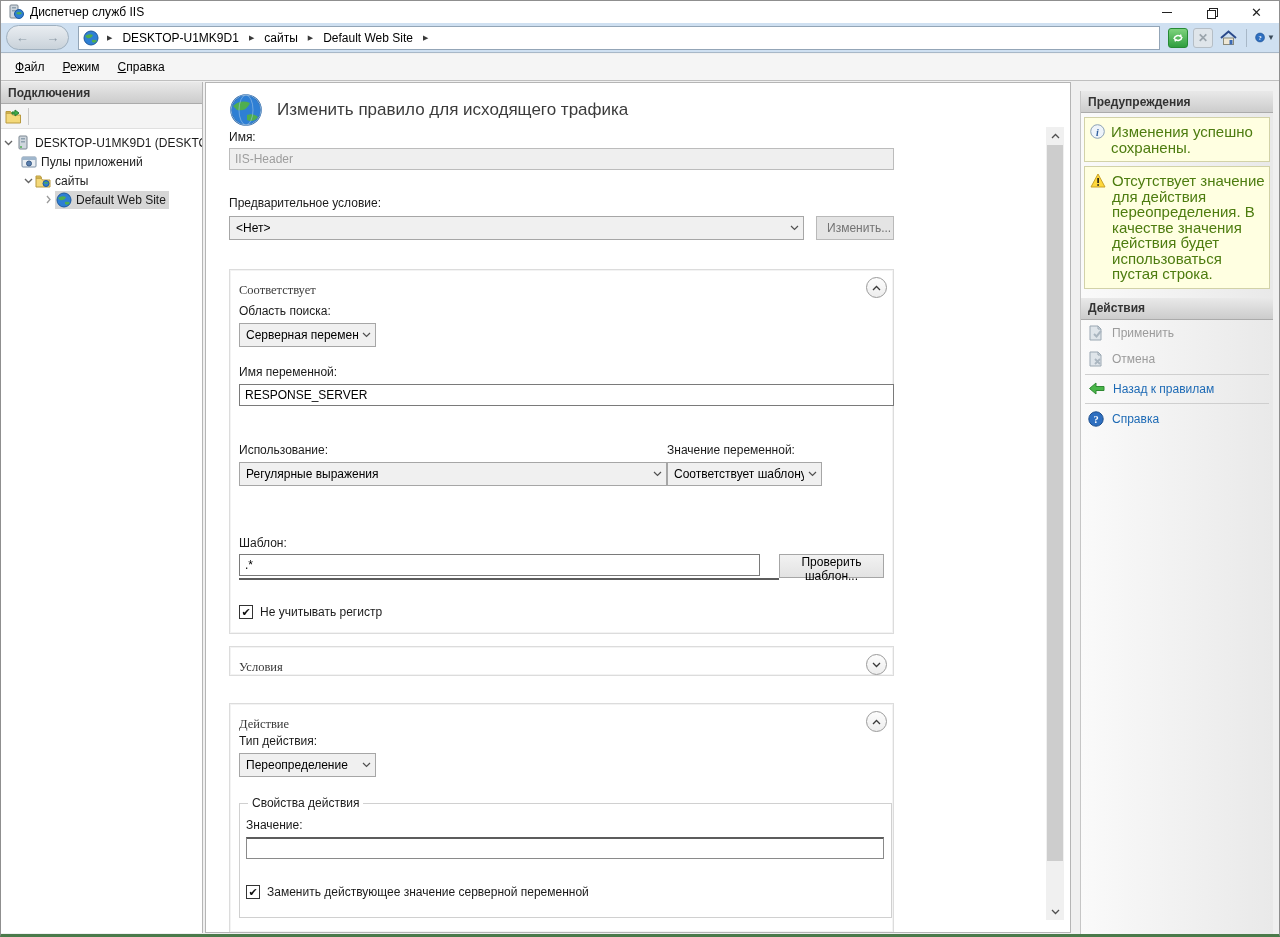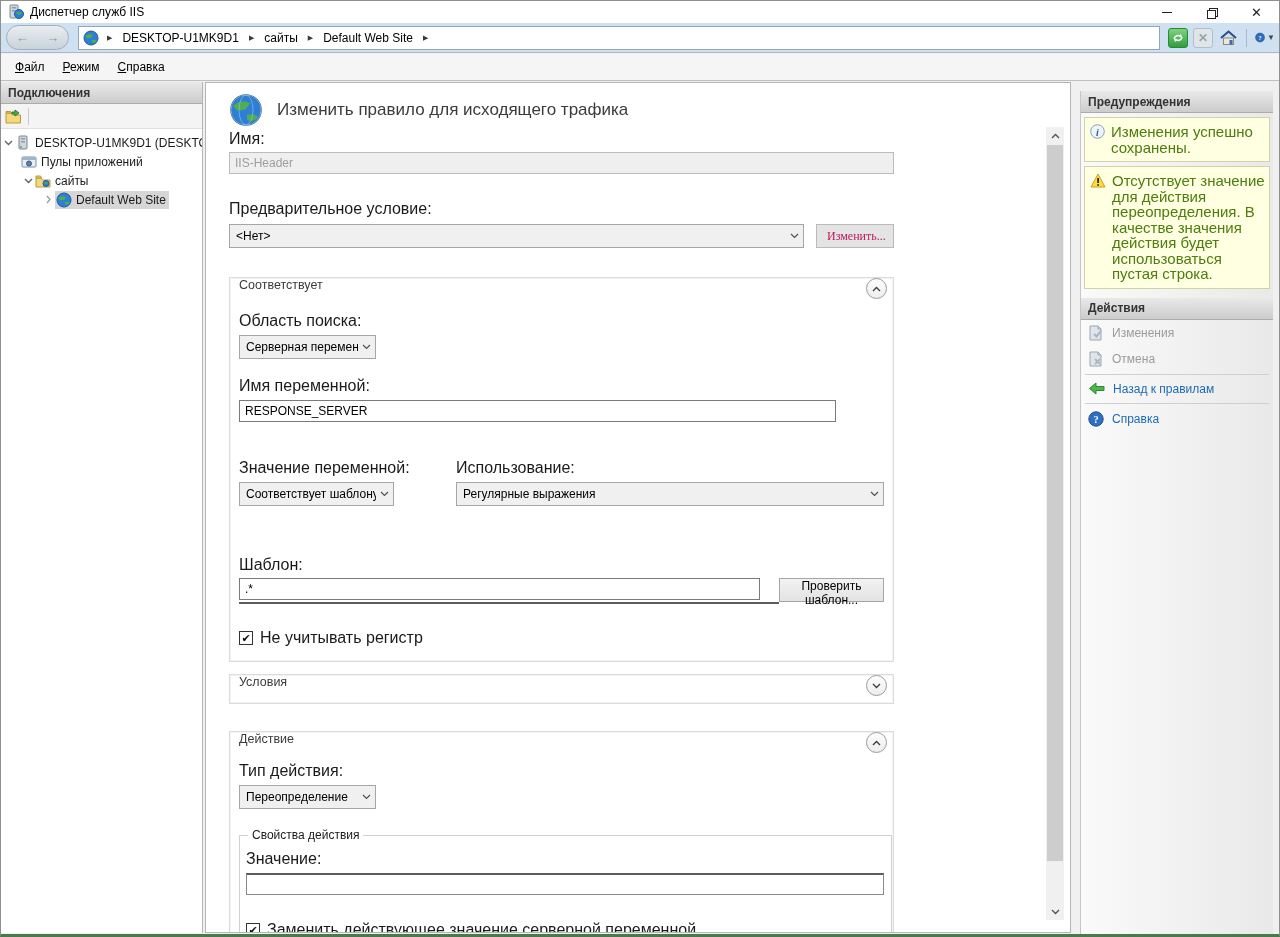--- a/index.html
+++ b/index.html
@@ -61,33 +61,33 @@
   .tree-ico { margin-right:4px; flex:none; }
   .tree-label { font-size:12px; }
   .tree-sel { display:flex; align-items:center; background:#d6d6d6; padding:1px 3px 1px 1px; }
 
   
   .main { position:absolute; left:204px; top:81px; width:866px; height:851px; background:#fff;
           border:1px solid #b5b5b5; overflow:hidden; }
   .mc { padding-left:23px; width:711px; }
   .mc-header { display:flex; align-items:center; margin-top:10px; }
   .mc-title { font-size:17px; color:#3b3b3b; margin-left:14px; }
-  .lbl { display:block; font-size:16px; color:#1a1a1a; }
+  .lbl { display:block; font-size:12px; color:#1a1a1a; }
   .tb { font-family:"Liberation Sans",sans-serif; font-size:12px; height:22px; border:1px solid #7a7a7a;
         padding:0 5px; background:#fff; color:#000; width:665px; display:block; }
   .tb:disabled { background:#efefef; border-color:#bcbcbc; color:#9d9d9d; }
   .combo { height:24px; background:#f0f0f0; border:1px solid #a6a6a6; display:flex; align-items:center;
            padding:0 4px 0 6px; font-size:12px; color:#000; }
   .combo .ctext { flex:1; white-space:nowrap; overflow:hidden; }
   .combo .cchev { flex:none; margin-left:4px; color:#505050; }
   .btn { height:24px; background:linear-gradient(#f2f2f2,#e3e3e3); border:1px solid #a6a6a6;
          font-family:"Liberation Sans",sans-serif; font-size:12px; color:#000; padding:0 10px; }
-  .btn:disabled,.btn.disabled { color:#be185d; background:#e4e4e4; border-color:#b9b9b9;font-family:Liberation Serif, serif; }
+  .btn:disabled,.btn.disabled { color:#737373; background:#e4e4e4; border-color:#b9b9b9; }
   .section { width:665px; border:1px solid #dcdcdc; background:#fff; box-shadow:0 0 0 1px #f3f3f3 inset; }
-  .sec-head { height:28px; display:flex; align-items:flex-start; padding:0 6px 0 9px; }
+  .sec-head { height:28px; display:flex; align-items:flex-end; padding:0 6px 0 9px;font-family:Liberation Serif, serif; }
   .sec-title { flex:1; font-size:12.5px; color:#3a3a3a; }
   .chev-btn { width:21px; height:21px; border-radius:50%; border:1px solid #9a9a9a;
               background:linear-gradient(#fdfdfd,#ededed); display:flex; align-items:center; justify-content:center; }
   .sec-body { padding:0 9px 14px 9px; }
   .chk-row { display:flex; align-items:center; }
   .chk { width:14px; height:14px; border:1px solid #333; background:#fff; display:flex; align-items:center;
          justify-content:center; font-size:11px; color:#111; margin-right:7px; flex:none; }
   .fieldset { border:1px solid #d0d0d0; width:653px; padding:2px 6px 18px 6px; position:relative; margin-top:26px; }
   .fs-legend { position:absolute; top:-8px; left:8px; background:#fff; padding:0 4px; font-size:12px; }
 
@@ -318,45 +318,45 @@
           <div class="combo" style="width:137px; margin-top:5px;">
             <span class="ctext">Серверная переменн</span>
             <span class="cchev">
               <svg width="9" height="6" viewBox="0 0 9 6">
                   <path d="M1 1 l3.5 3.5 L8 1" stroke="#505050" stroke-width="1.2" fill="none"></path>
                 </svg>
             </span>
           </div>
 
           <label class="lbl" style="margin-top:18px;">Имя переменной:</label>
-          <input class="tb" style="margin-top: 5px; width: 597px;" value="RESPONSE_SERVER">
+          <input class="tb" style="margin-top: 5px; width: 655px;" value="RESPONSE_SERVER">
 
           <div style="display:flex; margin-top:37px;">
+            <div style="flex:1;">
+              <label class="lbl">Использование:</label>
+              <div class="combo" style="width:428px; margin-top:5px;">
+                <span class="ctext">Регулярные выражения</span>
+                <span class="cchev">
+                  <svg width="9" height="6" viewBox="0 0 9 6">
+                      <path d="M1 1 l3.5 3.5 L8 1" stroke="#505050" stroke-width="1.2" fill="none"></path>
+                    </svg>
+                </span>
+              </div>
+            </div>
             <div style="width:224px;">
               <label class="lbl">Значение переменной:</label>
               <div class="combo" style="width:155px; margin-top:5px;">
                 <span class="ctext">Соответствует шаблону</span>
                 <span class="cchev">
                   <svg width="9" height="6" viewBox="0 0 9 6">
                       <path d="M1 1 l3.5 3.5 L8 1" stroke="#505050" stroke-width="1.2" fill="none"></path>
                     </svg>
                 </span>
               </div>
             </div>
-            <div style="flex:1;">
-              <label class="lbl">Использование:</label>
-              <div class="combo" style="width:428px; margin-top:5px;">
-                <span class="ctext">Регулярные выражения</span>
-                <span class="cchev">
-                  <svg width="9" height="6" viewBox="0 0 9 6">
-                      <path d="M1 1 l3.5 3.5 L8 1" stroke="#505050" stroke-width="1.2" fill="none"></path>
-                    </svg>
-                </span>
-              </div>
-            </div>
           </div>
 
           <label class="lbl" style="margin-top:50px;">Шаблон:</label>
           <div style="display:flex; margin-top:4px; align-items:flex-start;">
             <div>
               <input class="tb" style="width: 521px;" value=".*">
               <div class="pattern-underline"></div>
             </div>
             <button class="btn" style="width:133px; margin-left:0;">Проверить шаблон...</button>
           </div>
@@ -454,21 +454,21 @@
     <div class="panel-head" style="margin-top:9px;">Действия</div>
 
     <div class="act-item act-disabled">
       <span>
         <svg width="16" height="16" viewBox="0 0 16 16">
           <path d="M2 1 h8 l3 3 v11 h-11z" fill="#dfe5ea" stroke="#9aa7b2"></path>
           <path d="M10 1 v3 h3" fill="none" stroke="#9aa7b2"></path>
           <path d="M6 9 l2.5 2.5 L13 6" stroke="#aab6c0" stroke-width="2" fill="none"></path>
         </svg>
       </span>
-      <span class="act-label">Изменения</span>
+      <span class="act-label">Применить</span>
     </div>
     <div class="act-item act-disabled">
       <span>
         <svg width="16" height="16" viewBox="0 0 16 16">
           <path d="M2 1 h8 l3 3 v11 h-11z" fill="#dfe5ea" stroke="#9aa7b2"></path>
           <path d="M10 1 v3 h3" fill="none" stroke="#9aa7b2"></path>
           <path d="M7 8 l5 5 M12 8 l-5 5" stroke="#aab6c0" stroke-width="1.8" fill="none"></path>
         </svg>
       </span>
       <span class="act-label">Отмена</span>

